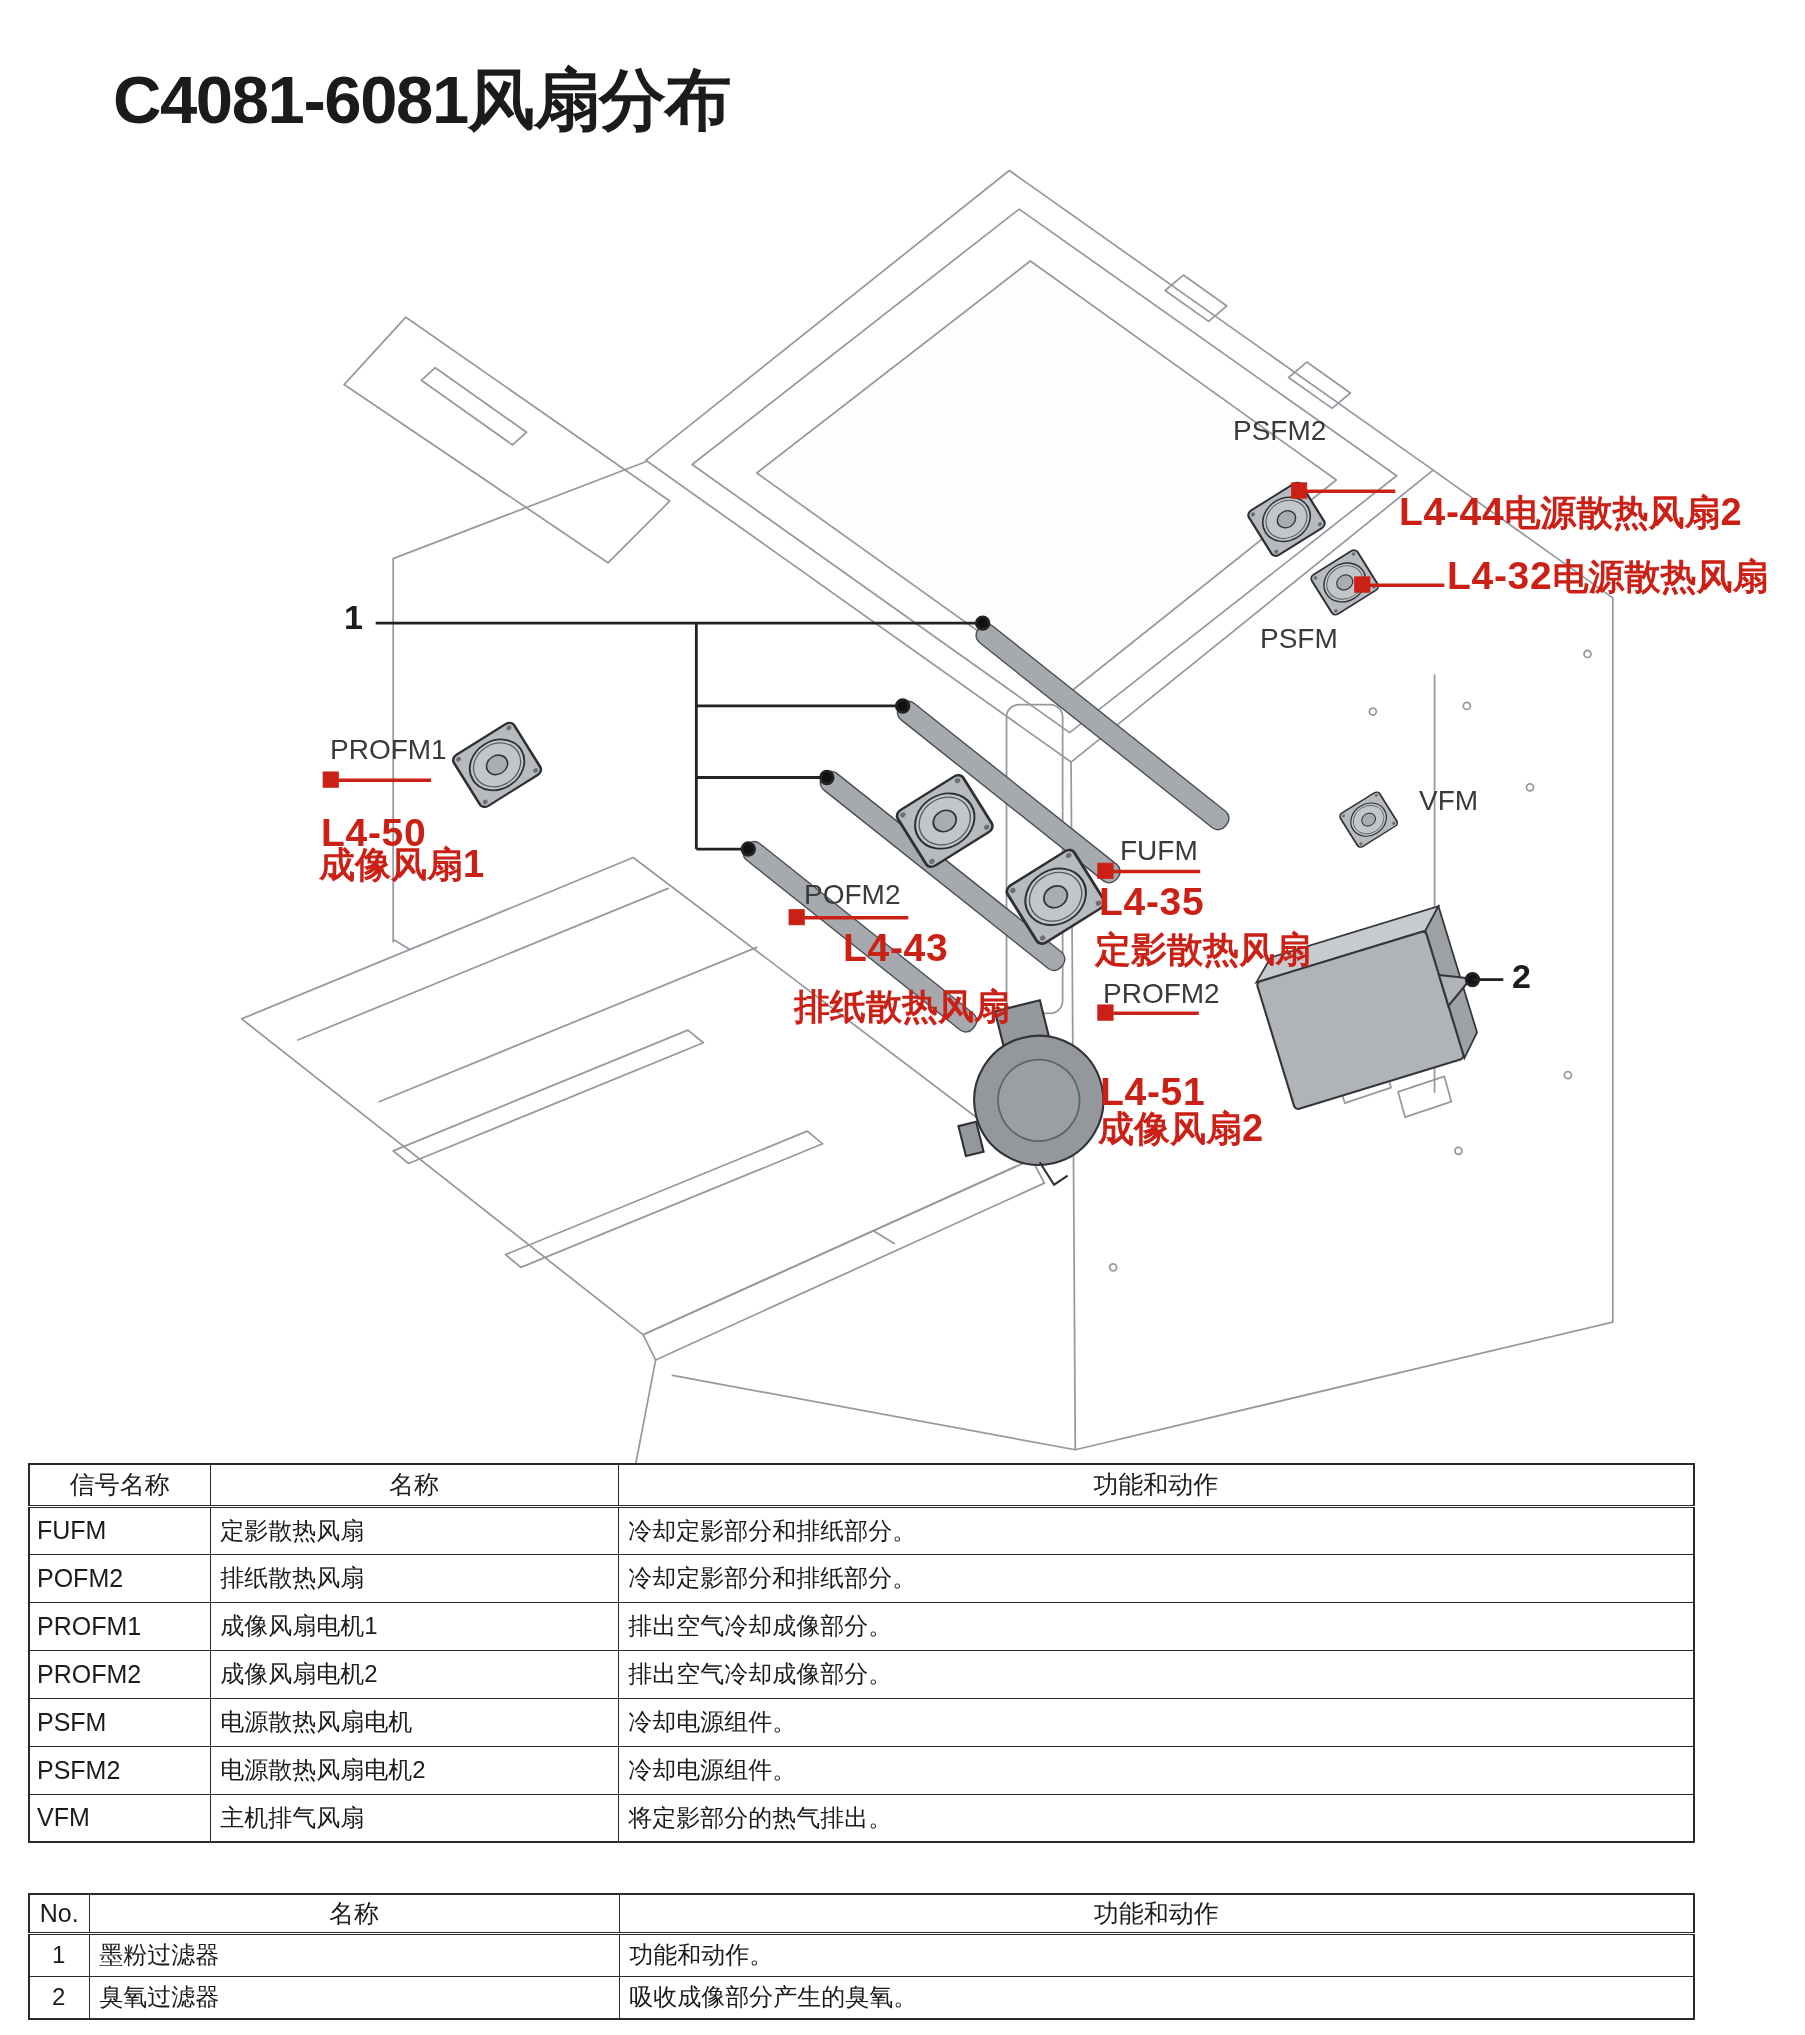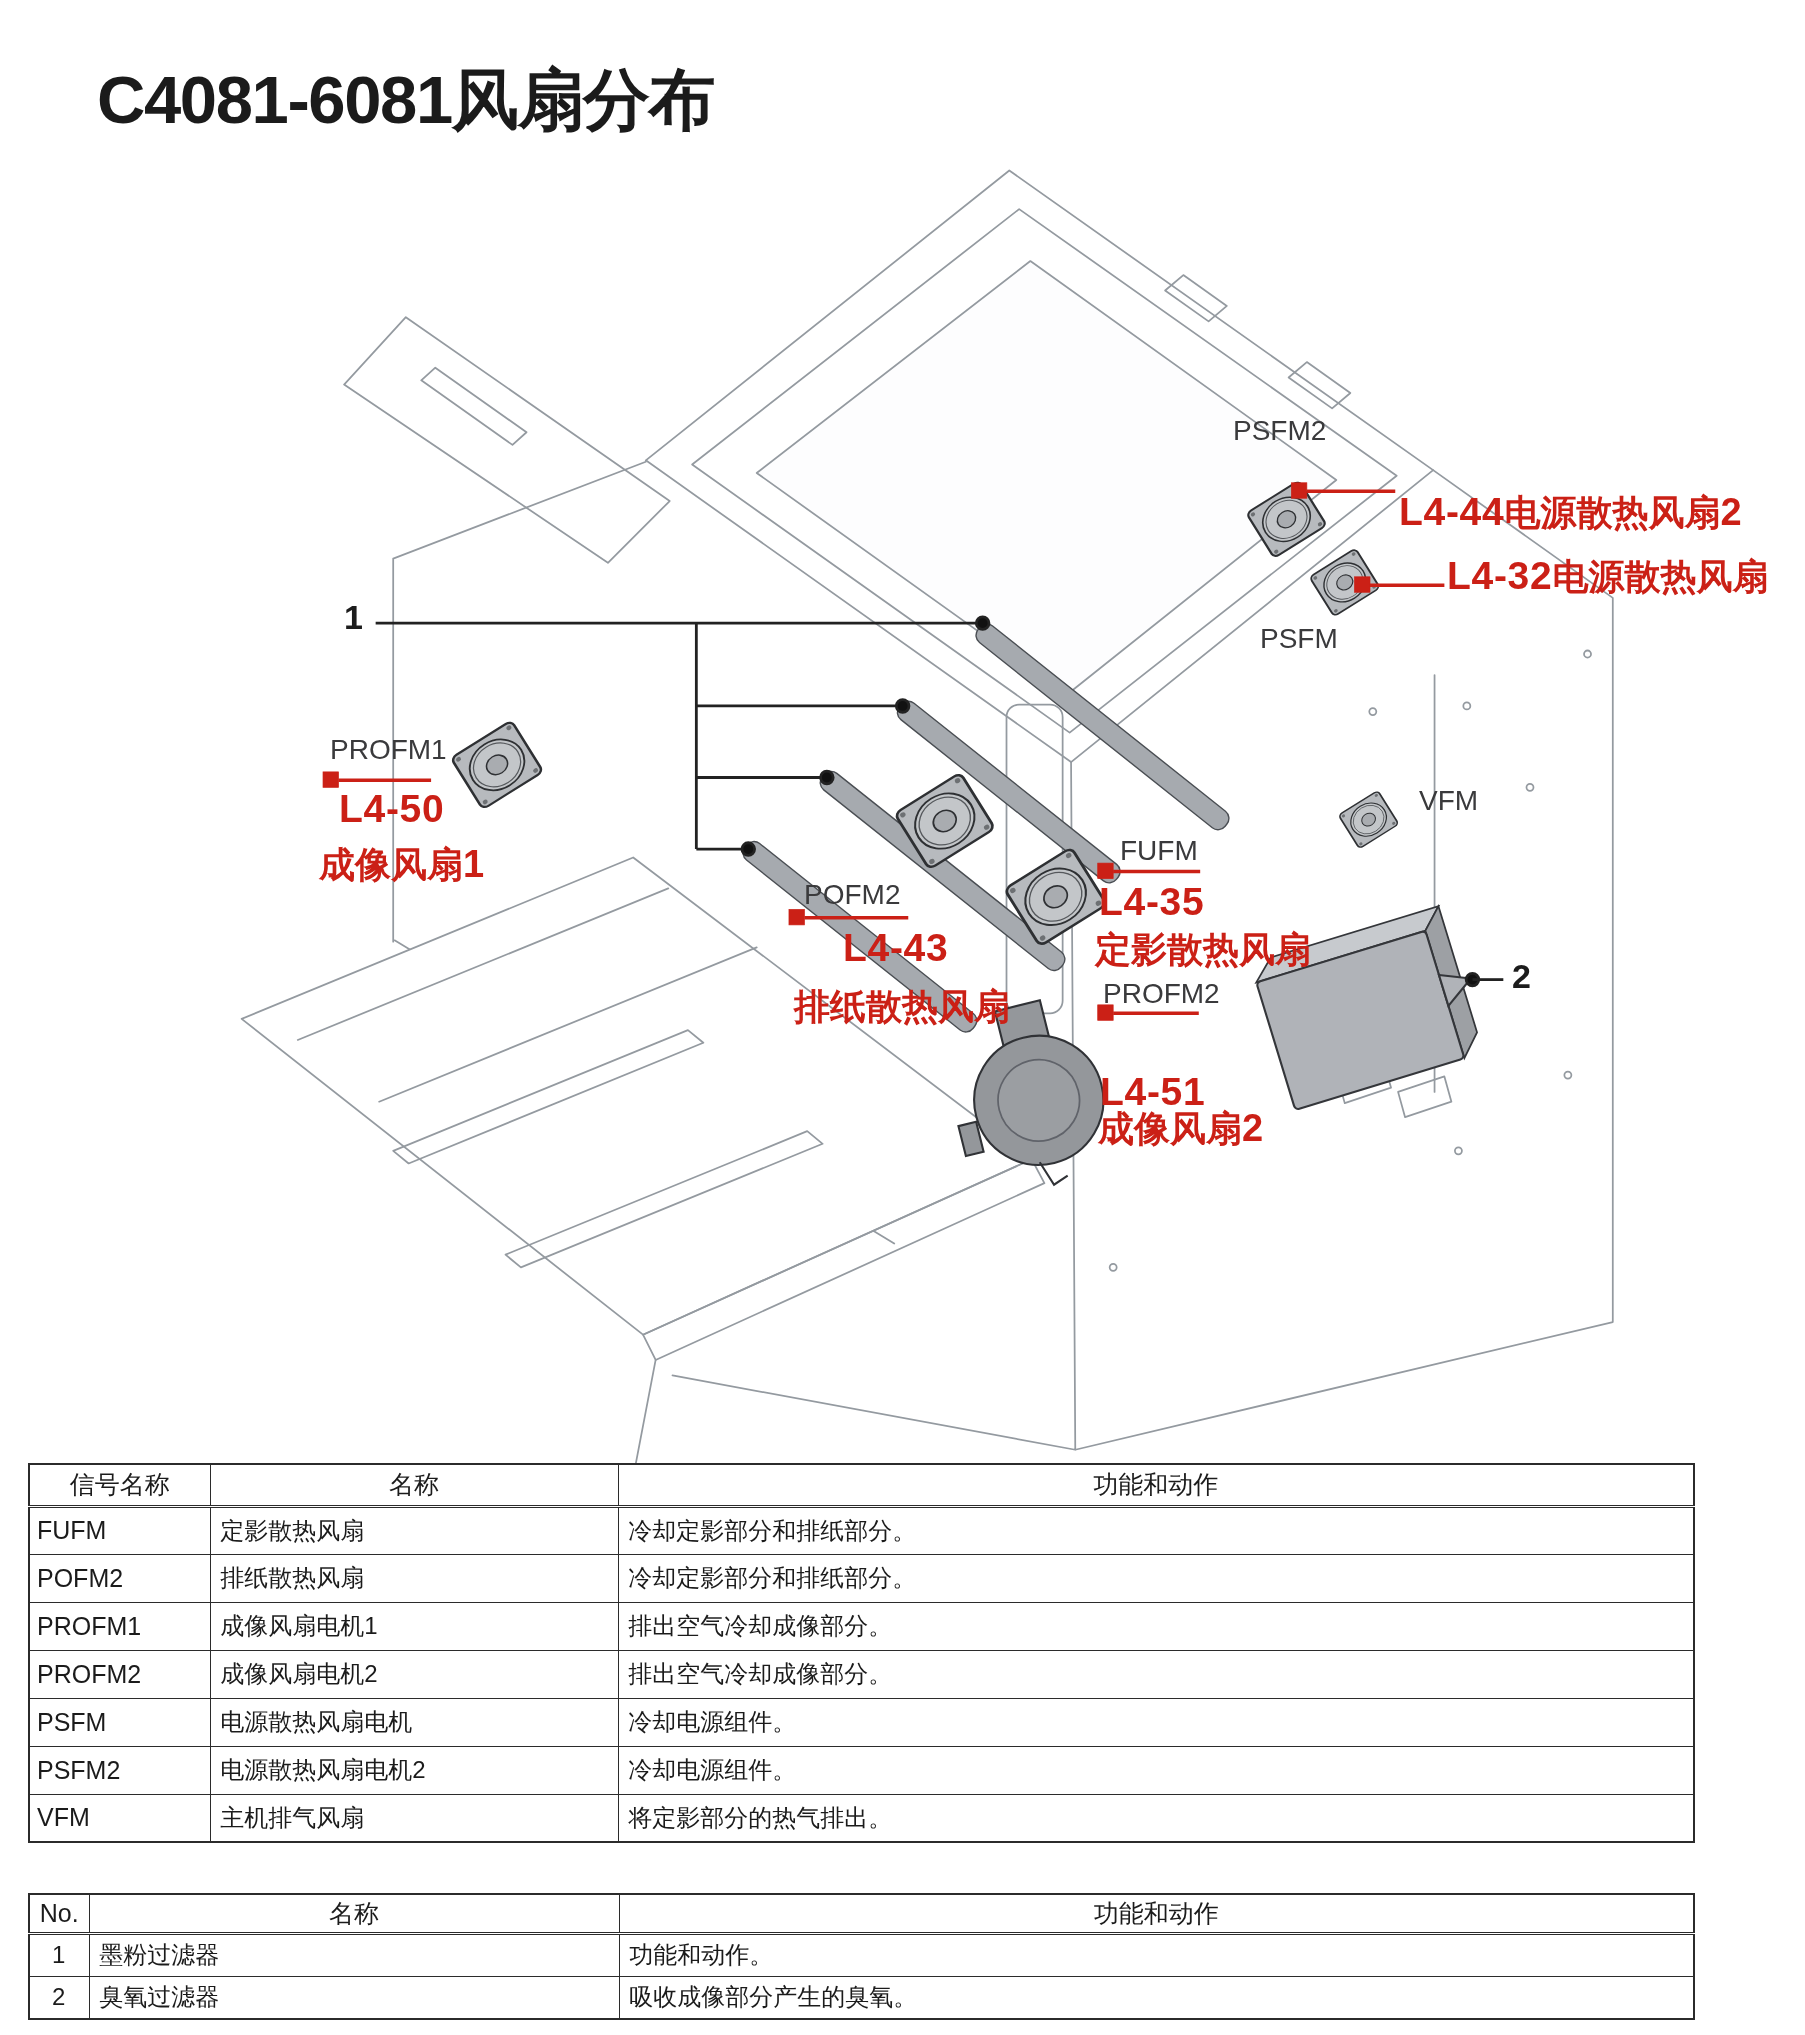--- a/index.html
+++ b/index.html
@@ -1,19 +1,19 @@
 <!DOCTYPE html>
 <html style="font-size:11.2px"><head>
 <meta charset="utf-8">
 <style>
   html,body{margin:0;padding:0;background:#ffffff;}
   body{width:1806px;height:2035px;position:relative;font-family:"Liberation Sans",sans-serif;overflow:hidden;}
   .abs{position:absolute;}
   
-  #page-title{left:97px;top:55px;font-size:67px;font-weight:700;letter-spacing:-1.4px;color:#1b1b1b;white-space:nowrap;}
+  #page-title{left:113px;top:55px;font-size:67px;font-weight:700;letter-spacing:-1.4px;color:#1b1b1b;white-space:nowrap;}
   
   #diagram-svg{left:0;top:0;width:1806px;height:2035px;}
   
   .sig{font-size:28px;font-weight:400;color:#3a3a3c;white-space:nowrap;}
   
   .ann{white-space:nowrap;color:#cb2016;}
   .code{font-family:"Liberation Sans",sans-serif;font-weight:700;font-size:39px;letter-spacing:0.7px;}
   .cjk{font-family:"Liberation Serif","DejaVu Serif",serif;font-weight:600;font-size:36px;}
   .sfx{font-family:"Liberation Sans",sans-serif;font-weight:700;font-size:38px;}
   .inline-ann span{vertical-align:baseline;}
@@ -157,21 +157,21 @@
 <div class="abs sig" style="left:804px;top:879px;">POFM2</div>
 <div class="abs sig" style="left:1120px;top:835px;">FUFM</div>
 <div class="abs sig" style="left:1103px;top:978px;">PROFM2</div>
 
 <div class="abs callout" style="left:344px;top:598px;">1</div>
 <div class="abs callout" style="left:1512px;top:957px;">2</div>
 
 <div class="abs ann inline-ann" style="left:1399px;top:455px;margin-top:34px;"><span class="code">L4-44</span><span class="cjk">电源散热风扇</span><span class="sfx">2</span></div>
 <div class="abs ann inline-ann" style="left:1447px;top:553px;"><span class="code">L4-32</span><span class="cjk">电源散热风扇</span><span class="sfx"></span></div>
 
-<div class="abs ann code" style="left:321px;top:787px;margin-left:18px;">L4-50</div>
+<div class="abs ann code" style="left:321px;top:811px;">L4-50</div>
 <div class="abs ann inline-ann" style="left:319px;top:841px;"><span class="cjk">成像风扇</span><span class="sfx">1</span></div>
 
 <div class="abs ann code" style="left:799px;top:926px;margin-left:44px;">L4-43</div>
 <div class="abs ann inline-ann" style="left:794px;top:983px;"><span class="cjk">排纸散热风扇</span><span class="sfx"></span></div>
 
 <div class="abs ann code" style="left:1099px;top:880px;">L4-35</div>
 <div class="abs ann inline-ann" style="left:1095px;top:926px;"><span class="cjk">定影散热风扇</span><span class="sfx"></span></div>
 
 <div class="abs ann code" style="left:1100px;top:1022px;margin-top:48px;">L4-51</div>
 <div class="abs ann inline-ann" style="left:1098px;top:1072px;margin-top:33px;"><span class="cjk">成像风扇</span><span class="sfx">2</span></div>

